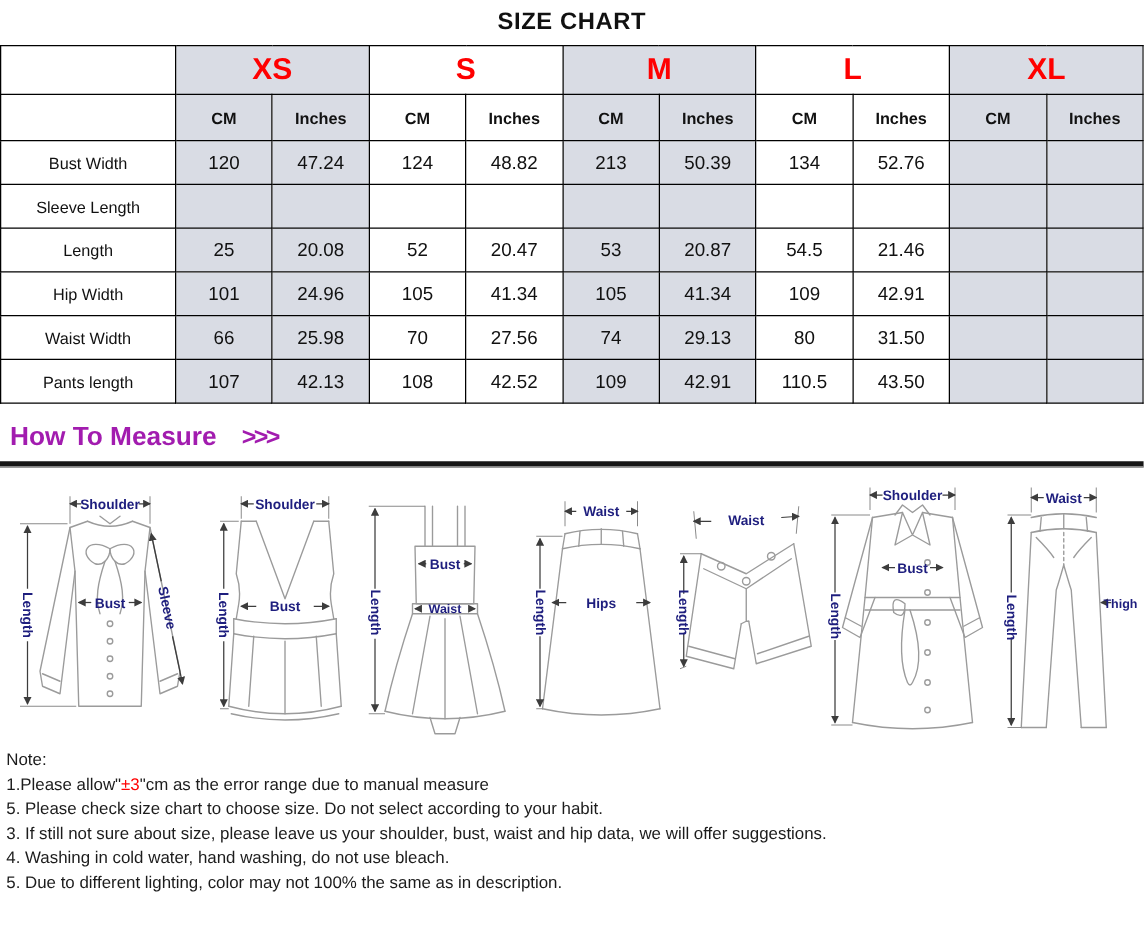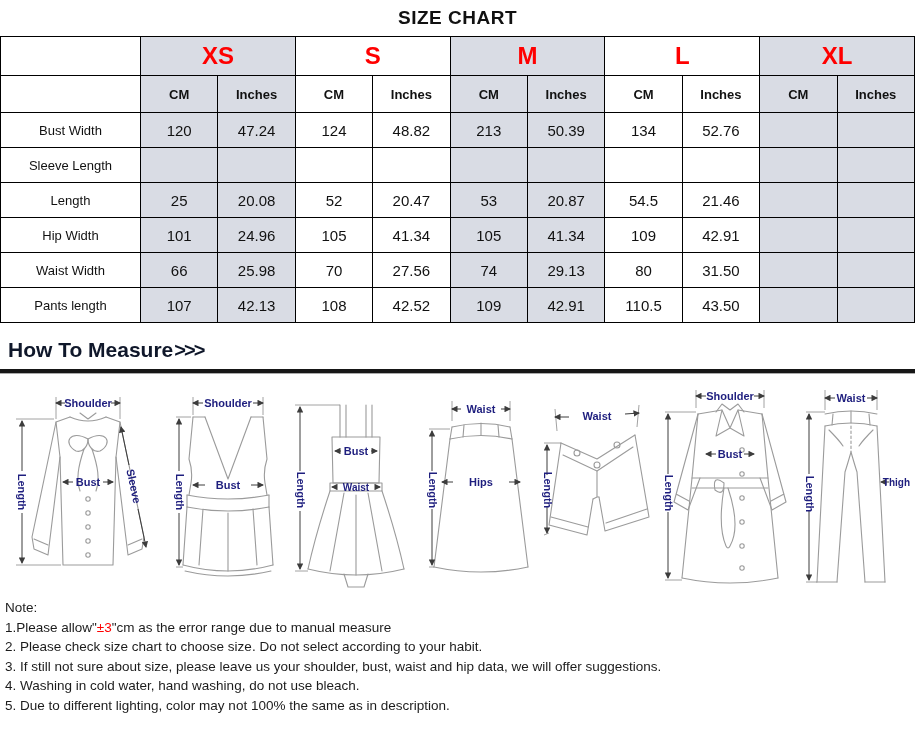--- a/index.html
+++ b/index.html
@@ -5,22 +5,22 @@
   html,body { margin:0; padding:0; background:#fff; }
   body { width:915px; font-family:"Liberation Sans", sans-serif; color:#111; }
   .title { text-align:center; font-size:19px; font-weight:bold; padding:7px 0 7px; letter-spacing:.5px; }
   table.size-chart { border-collapse:collapse; width:915px; table-layout:fixed; }
   table.size-chart td { border:1px solid #000; text-align:center; vertical-align:middle; overflow:hidden; padding:0; }
   td.sz   { font-size:24px; font-weight:bold; color:#ff0000; height:38px;margin-top:20px; }
   td.unit { font-size:13px; font-weight:bold; height:36px; }
   td.lbl  { font-size:13px; height:34px; }
   td.val  { font-size:15px; height:34px; }
   .shade  { background:#d9dce4; }
-  .measure-head { display:flex; align-items:center; gap:1px; padding:15px 0 2px 8px;
-                  color:#0f172a; font-weight:bold; font-size:21px; }
+  .measure-head { display:flex; align-items:center; gap:20px; padding:15px 0 2px 8px;
+                  color:#a21caf; font-weight:bold; font-size:21px; }
   .measure-head .chev { font-size:20px; letter-spacing:-2px; font-weight:bold; }
   .rule { height:4px; background:#161616; margin-top:5px; border-bottom:1px solid #aaa; }
   .figures { display:flex; justify-content:space-between; align-items:flex-end; padding:6px 4px 2px 8px; height:212px;text-decoration:underline; }
   .figures svg { display:block; }
   svg .g   { fill:none; stroke:#9b9b9b; stroke-width:1.1; stroke-linejoin:round; stroke-linecap:round; }
   svg .d   { fill:none; stroke:#3c3c3c; stroke-width:1; }
   svg .ext { fill:none; stroke:#8a8a8a; stroke-width:.8; }
   svg text.t { fill:#1e1e7e; font-family:"Liberation Sans",sans-serif; font-size:11px; font-weight:bold; text-anchor:middle; }
   svg text.sm { font-size:10px; }
   .notes { padding:4px 6px 10px 5px; font-size:13.5px; line-height:19.5px; color:#1c1c1c; }
@@ -367,20 +367,20 @@
         <text class="t sm" x="109" y="104" style="text-anchor:end">Thigh</text>
       </g>
     </svg>
 
   </div>
 
   <div class="notes">
     <div>Note:</div>
     <div id="noteLines">
         <div><span>1.Please allow"</span><span class="red">±3</span><span>"cm as the error range due to manual measure</span></div>
-        <div><span>2. Please check size chart to choose size. Do not select according to your habit.</span></div>
+        <div><span>5. Please check size chart to choose size. Do not select according to your habit.</span></div>
         <div><span>3. If still not sure about size, please leave us your shoulder, bust, waist and hip data, we will offer suggestions.</span></div>
         <div><span>4. Washing in cold water, hand washing, do not use bleach.</span></div>
         <div><span>5. Due to different lighting, color may not 100% the same as in description.</span></div>
       </div>
   </div>
 
 </div>
 
 </body></html>

